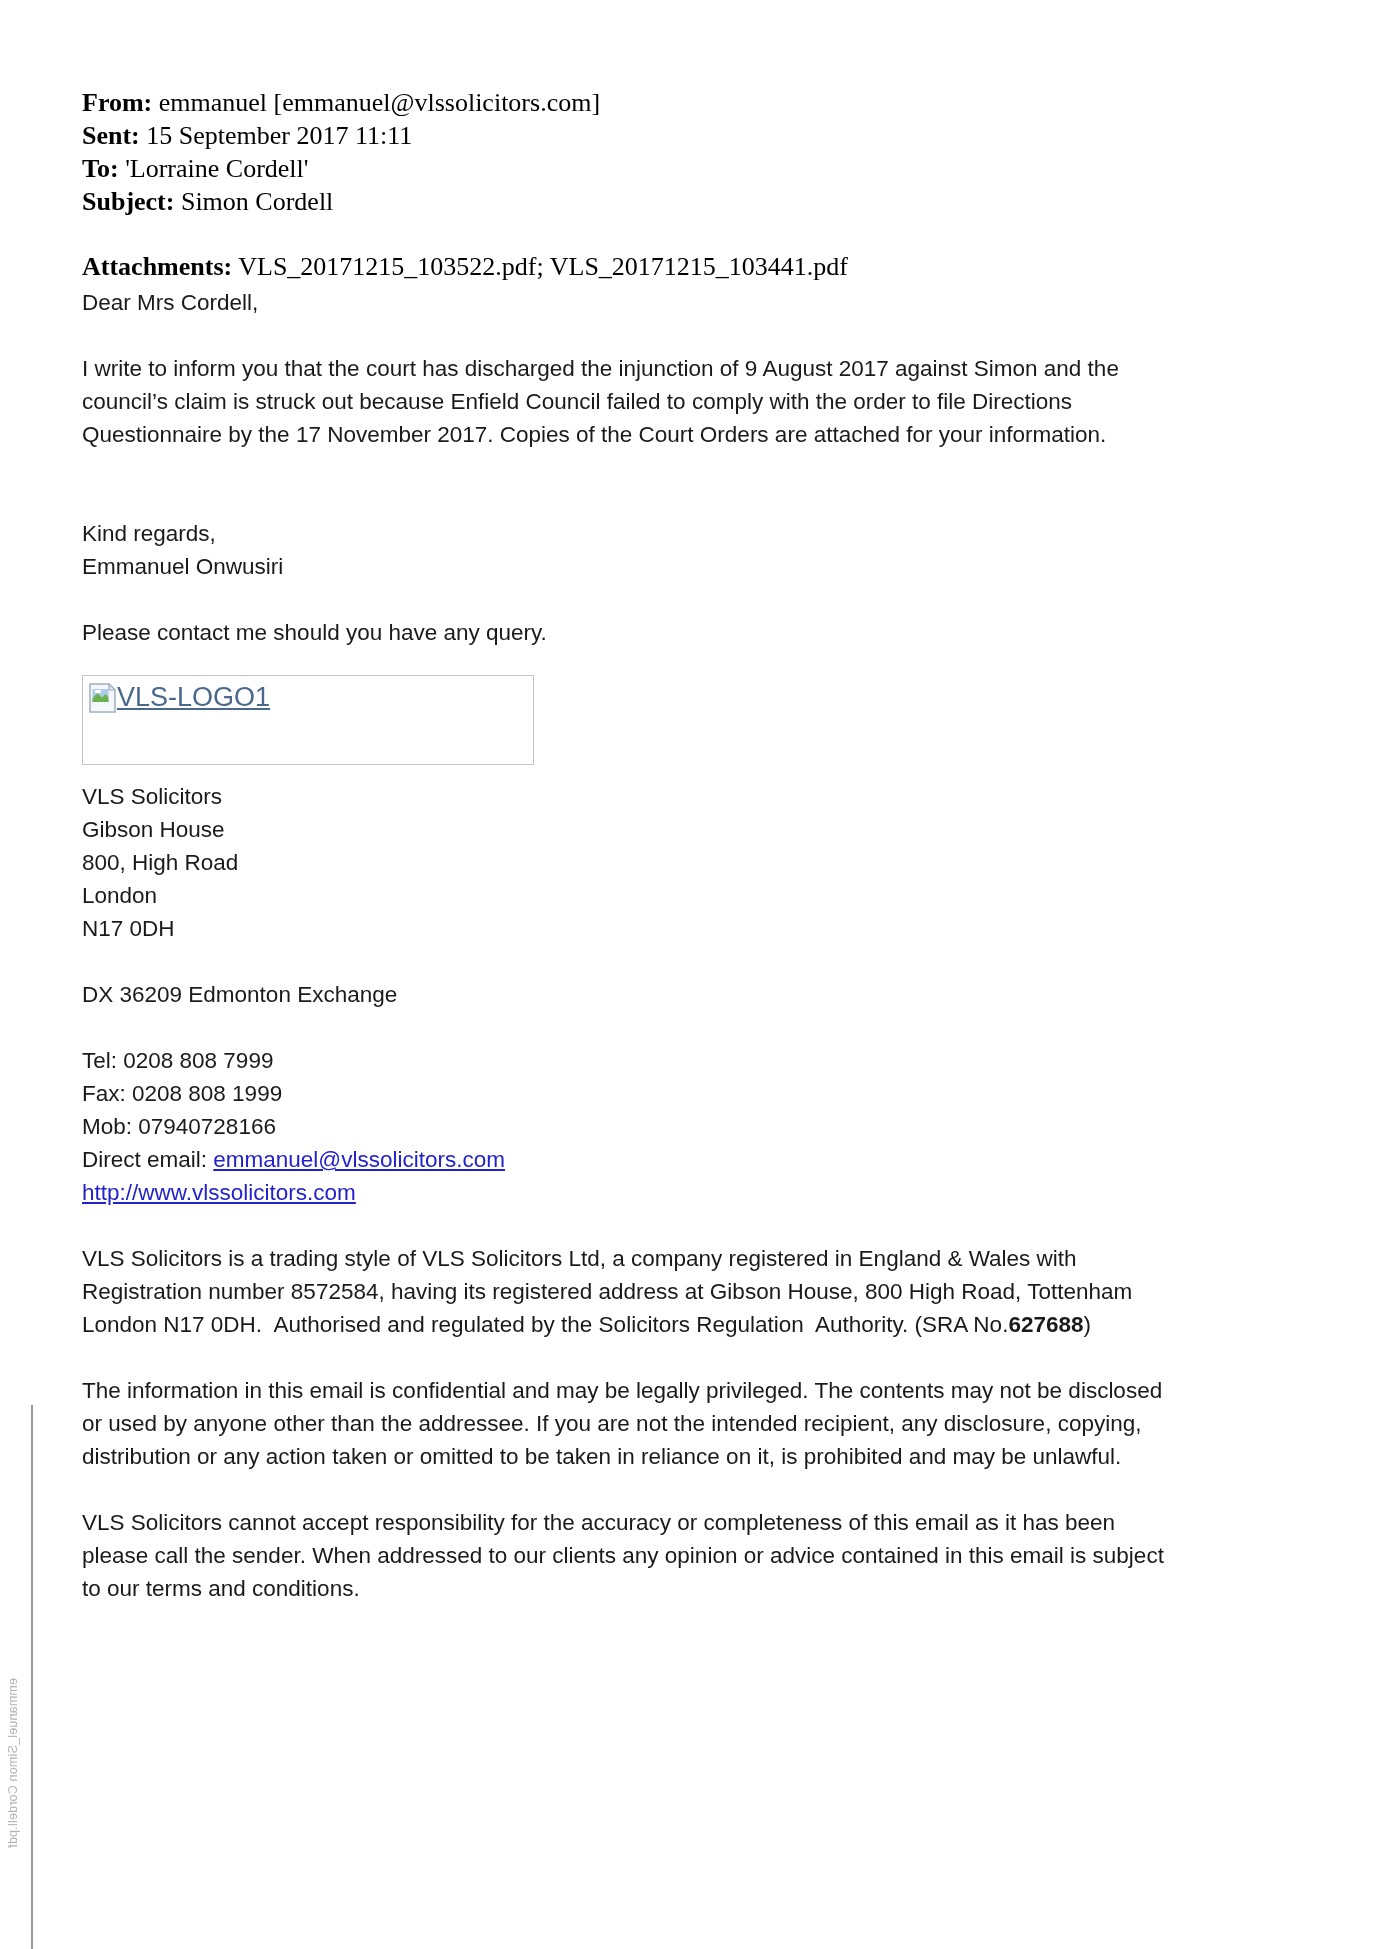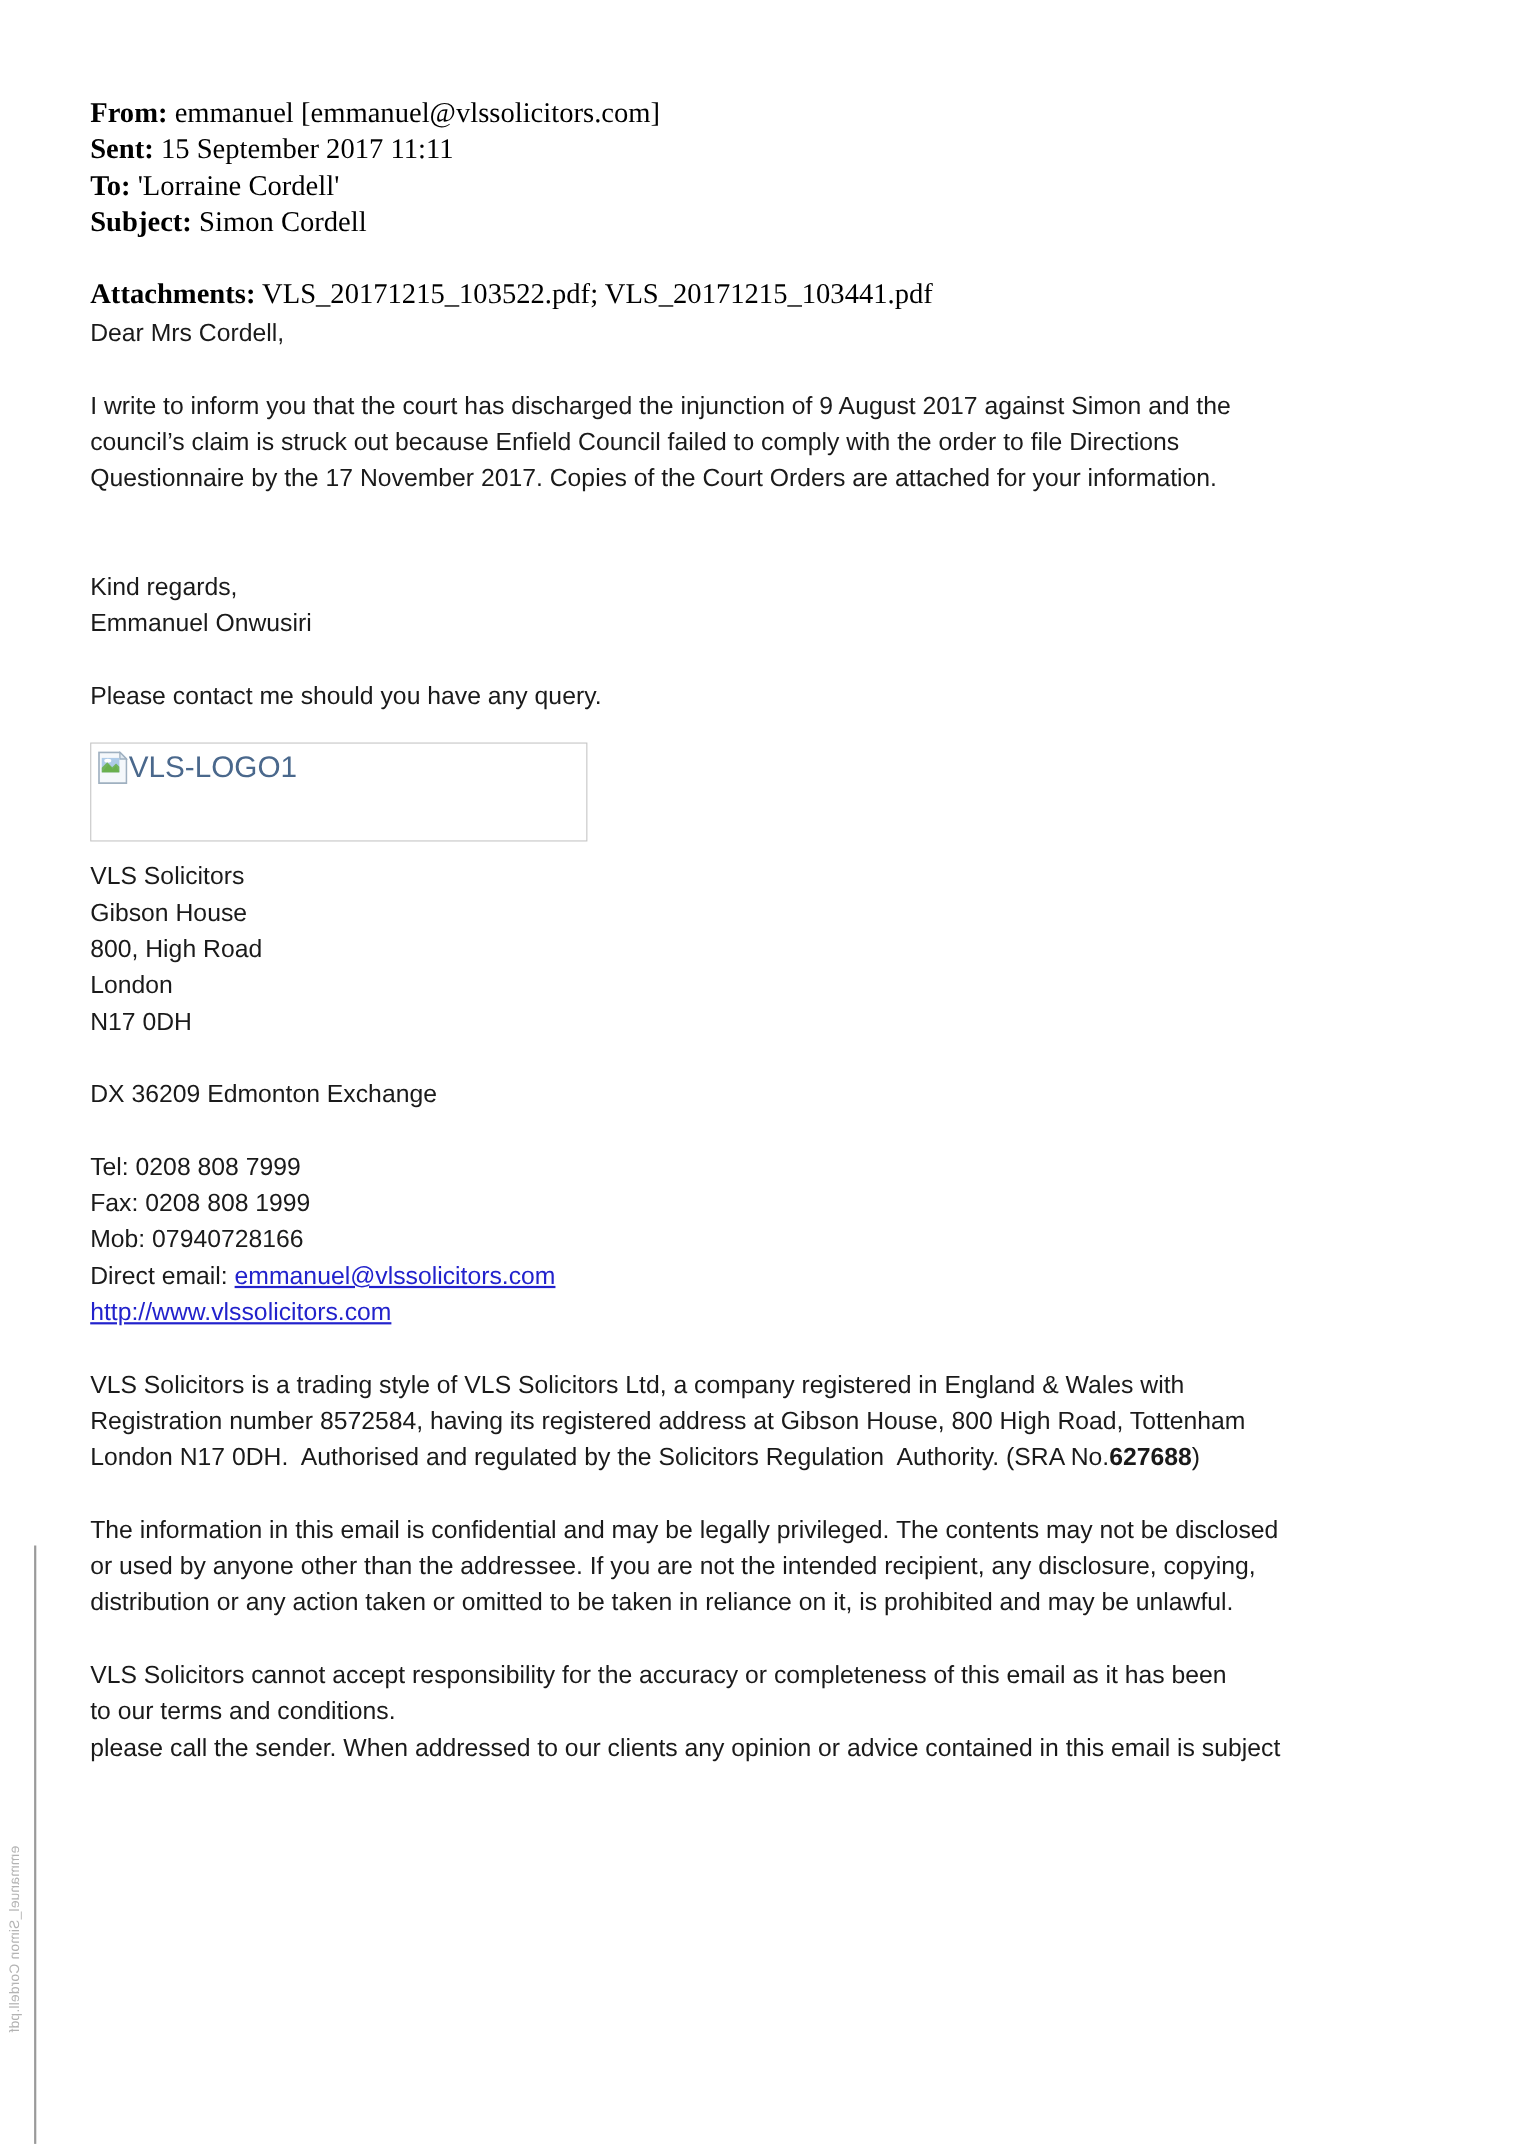--- a/index.html
+++ b/index.html
@@ -46,20 +46,21 @@
     padding: 5px 6px;
     box-sizing: border-box;
   }
   .logo-inner { display: flex; align-items: flex-start; }
   .broken-img-icon { width: 27px; height: 30px; flex: 0 0 auto; margin-top: 2px; }
   .logo-alt {
     font-size: 27px;
     line-height: 32px;
     color: #4a688c;
     margin-left: 1px;
+    text-decoration: underline;
   }
 
   .sig-block { margin-top: 15px; }
   .dx-line { margin-top: 33px; }
   .contact-block { margin-top: 33px; }
 
   a.doc-link, .doc-link {
     color: #2222cc;
     text-decoration: underline;
     cursor: pointer;
@@ -161,18 +162,18 @@
     </div>
 
     <div class="sans para">
       <div class="line">The information in this email is confidential and may be legally privileged. The contents may not be disclosed</div>
       <div class="line">or used by anyone other than the addressee. If you are not the intended recipient, any disclosure, copying,</div>
       <div class="line">distribution or any action taken or omitted to be taken in reliance on it, is prohibited and may be unlawful.</div>
     </div>
 
     <div class="sans para">
       <div class="line">VLS Solicitors cannot accept responsibility for the accuracy or completeness of this email as it has been</div>
+      <div class="line">please call the sender. When addressed to our clients any opinion or advice contained in this email is subject</div>
       <div class="line">to our terms and conditions.</div>
-      <div class="line">please call the sender. When addressed to our clients any opinion or advice contained in this email is subject</div>
     </div>
 
   </div>
 </div>
 
 </body></html>

